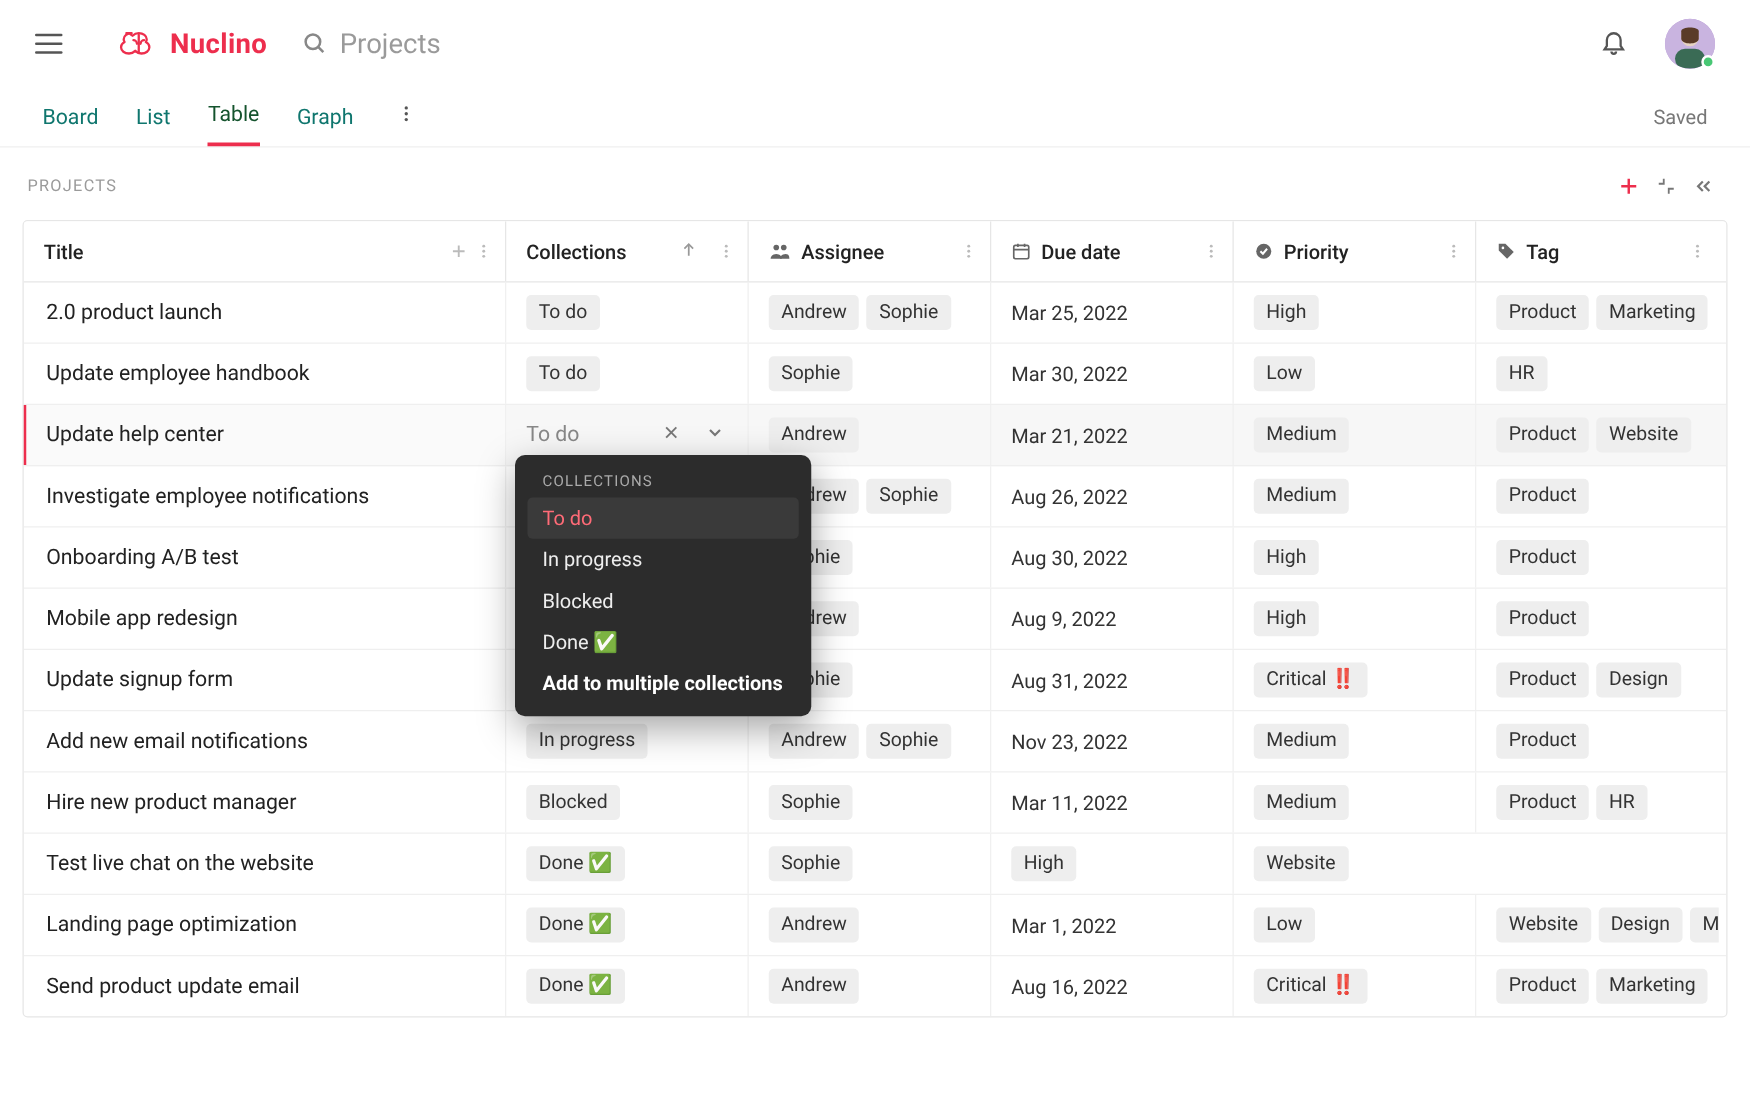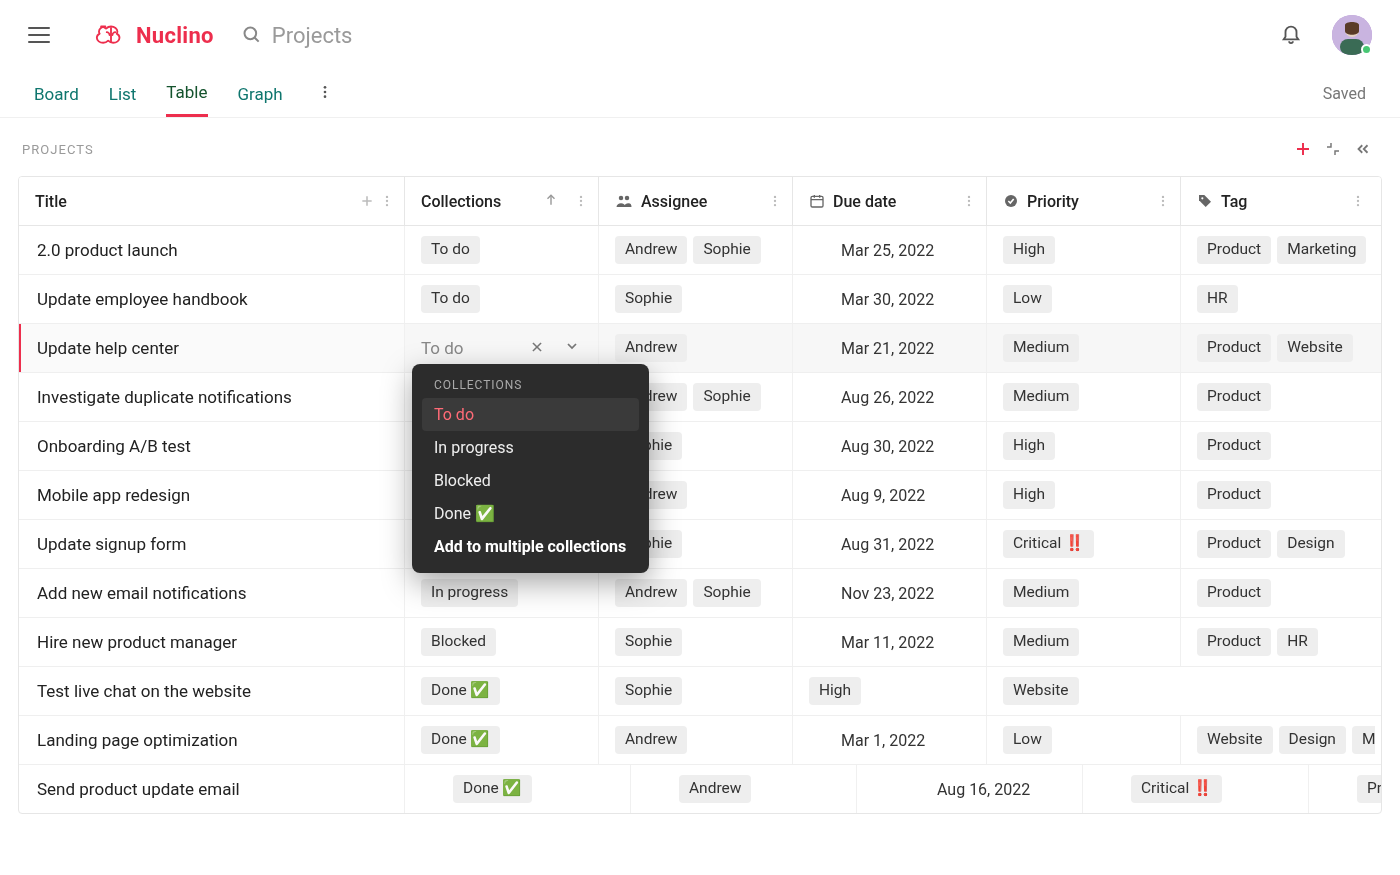--- a/index.html
+++ b/index.html
@@ -51,31 +51,31 @@
   .grid-head { border-bottom:1px solid #e6e6e6; background:#fff; }
   .grid-head .cell { display:flex; align-items:center; padding:0 16px; height:48px; border-right:1px solid #e6e6e6; color:#333; font-size:16px; position:relative; }
   .grid-head .cell:last-child { border-right:none; }
   .grid-head .cell .icon { margin-right:8px; display:inline-flex; color:#666; }
   .grid-head .cell .label { font-weight:500; color:#222; }
   .grid-head .cell .mini { position:absolute; right:10px; display:flex; gap:6px; color:#aaa; }
   .grid-head .cell .mini svg { cursor:pointer; }
   .grid-head .cell .sort-up { margin-left:auto; margin-right:24px; color:#999; }
 
   .grid-row { border-bottom:1px solid #efefef; position:relative; }
-  .grid-row:last-child { border-bottom:none;gap:32px; }
+  .grid-row:last-child { border-bottom:none; }
   .grid-row .cell { display:flex; align-items:center; padding:10px 16px; border-right:1px solid #f0f0f0; font-size:17px; color:#222; min-height:48px; }
   .grid-row .cell:last-child { border-right:none; }
   .grid-row .cell.title { font-size:17px; padding-left:18px; }
   .grid-row.selected .cell.title { background:#fafafa; }
   .grid-row.selected::before { content:""; position:absolute; left:-1px; top:0; bottom:0; width:3px; background:#ed2e4d; }
   .grid-row.selected { background:#f7f7f7; }
 
   .chip { display:inline-flex; align-items:center; background:#eee; color:#333; border-radius:4px; padding:3px 10px; font-size:15.5px; margin-right:6px; line-height:1.4; white-space:nowrap; }
   .chip:last-child { margin-right:0; }
-  .plain { font-size:16px; color:#333;margin-left:32px; }
+  .plain { font-size:16px; color:#333; }
 
   .cell .cellspacer { flex:1; }
   .cell .clear, .cell .caret { color:#888; cursor:pointer; padding:2px; }
   .cell .clear { margin-right:16px; }
 
   
   .dropdown {
     position:absolute; left:412px; top:364px;
     width:237px; background:#2c2c2c; color:#eee; border-radius:8px;
     padding:14px 10px 10px; box-shadow:0 10px 30px rgba(0,0,0,.35);
@@ -324,21 +324,21 @@
           <span class="plain">Mar 21, 2022</span>
         </div>
         <div class="cell">
           <span class="chip">Medium</span>
         </div>
         <div class="cell" style="overflow: hidden;">
           <span class="chip">Product</span>
           <span class="chip">Website</span>
         </div>
       </div><div class="grid-row">
-        <div class="cell title">Investigate duplicate notifications</div>
+        <div class="cell title">Investigate employee notifications</div>
         <div class="cell">
           <span class="chip">To do</span>
         </div>
         <div class="cell">
           <span class="chip">Andrew</span>
           <span class="chip">Sophie</span>
         </div>
         <div class="cell">
           <span class="plain">Aug 26, 2022</span>
         </div>

